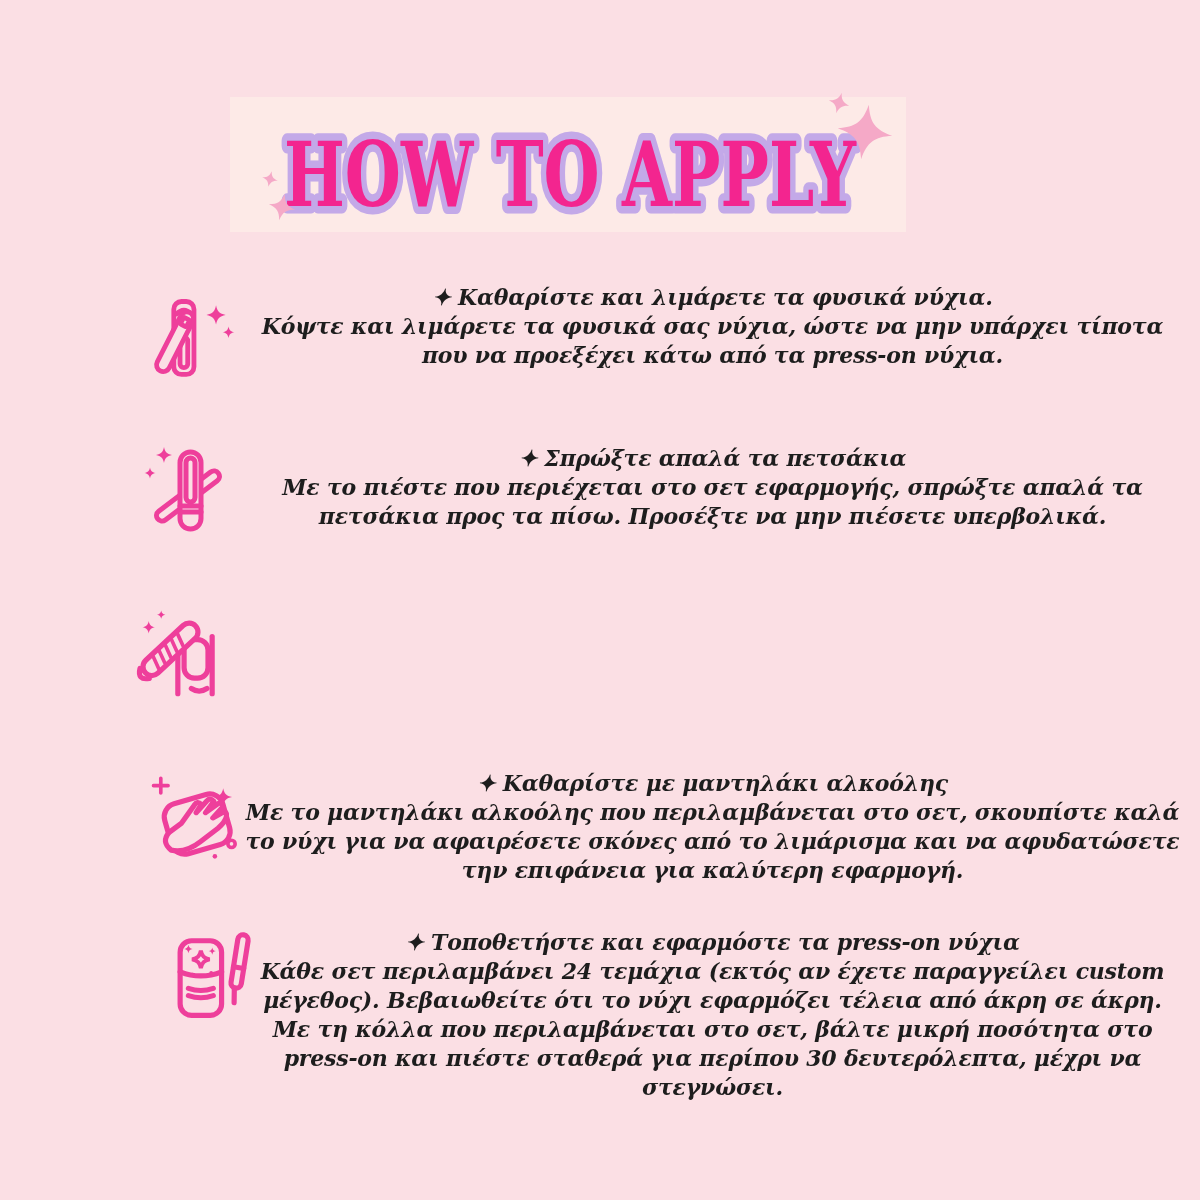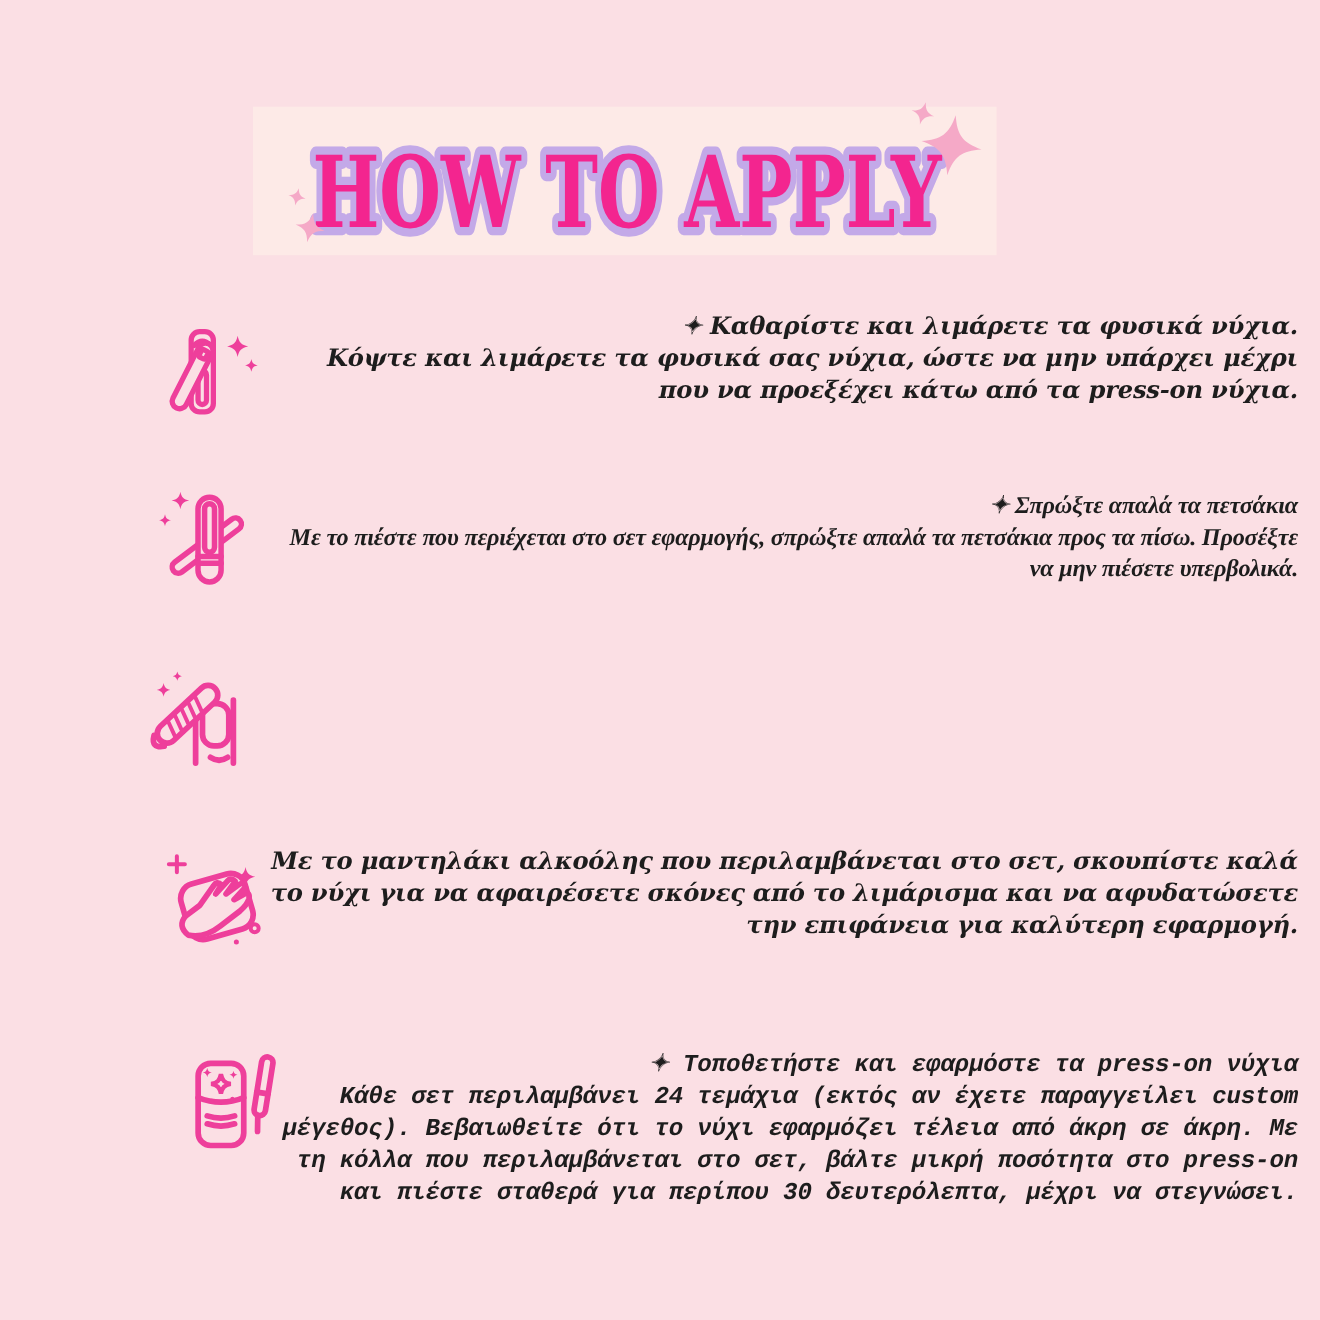--- a/index.html
+++ b/index.html
@@ -13,33 +13,33 @@
   .page{position:absolute;inset:0;background:var(--page-bg);}
   .title-panel{position:absolute;left:230px;top:97px;width:676px;height:135px;background:var(--title-panel);}
   .title-svg{position:absolute;left:255px;top:118px;width:630px;height:100px;overflow:visible;}
   .title-text{font-family:"DejaVu Serif",serif;font-weight:bold;fill:var(--title-fill);
     stroke:var(--title-outline);stroke-width:15;paint-order:stroke;stroke-linejoin:round;}
   .decor{position:absolute;overflow:visible;}
   .decor-spark{fill:var(--sparkle);stroke:none;}
   .spark{fill:var(--icon-stroke);stroke:none;}
   .sparkline{fill:none;stroke:var(--icon-stroke);stroke-width:4.5;}
   .step{position:absolute;left:0;width:1200px;}
-  .step-text{margin-left:245px;width:935px;text-align:right;color:var(--text-color);
+  .step-text{margin-left:245px;width:935px;text-align:center;color:var(--text-color);
     font-style:italic;font-weight:bold;font-size:22px;line-height:29px;letter-spacing:-0.2px;}
   .step-icon{position:absolute;}
   .ic path,.ic rect,.ic line,.ic circle{stroke:var(--icon-stroke);stroke-width:5;fill:none;
     stroke-linecap:round;stroke-linejoin:round;}
   .ic .fillbg{fill:var(--page-bg);}
   .ic .dot{fill:var(--icon-stroke);stroke:none;}
   .ic .thin{stroke-width:3.5;}
   .s1{top:283px;} .s1 .step-icon{left:145px;top:6px;width:96px;height:96px;}
-  .s2{top:444px;font-family:Liberation Serif, serif;} .s2 .step-icon{left:137px;top:-5px;width:100px;height:100px;}
+  .s2{top:444px;} .s2 .step-icon{left:137px;top:-5px;width:100px;height:100px;}
   .s3{top:596px;} .s3 .step-icon{left:130px;top:1px;width:104px;height:104px;}
   .s4{top:769px;} .s4 .step-icon{left:140px;top:0px;width:104px;height:104px;}
-  .s5{top:954px;font-family:Liberation Mono, monospace;} .s5 .step-icon{left:153px;top:-8px;width:104px;height:114px;}
+  .s5{top:928px;} .s5 .step-icon{left:153px;top:-8px;width:104px;height:114px;}
 </style>
 </head>
 <body>
 
 <svg width="0" height="0" style="position:absolute" aria-hidden="true">
   <defs>
     <path id="spk" d="M0 -10 C1.3 -3.6 3.6 -1.3 10 0 C3.6 1.3 1.3 3.6 0 10 C-1.3 3.6 -3.6 1.3 -10 0 C-3.6 -1.3 -1.3 -3.6 0 -10 Z"></path>
   </defs>
 </svg>
 
@@ -68,21 +68,21 @@
       <rect x="36.5" y="50" width="8" height="32" rx="4"></rect>
       <g transform="rotate(27 44 30)">
         <rect class="fillbg" x="37" y="24" width="14" height="68" rx="7"></rect>
         <rect x="40.5" y="31" width="7" height="8" rx="1.5"></rect>
       </g>
       <use href="#spk" class="spark" transform="translate(74 27)"></use>
       <use href="#spk" class="spark" transform="translate(87 45) scale(0.6)"></use>
     </svg>
     <div class="step-text">
       <div>✦ Καθαρίστε και λιμάρετε τα φυσικά νύχια.</div>
-      <div>Κόψτε και λιμάρετε τα φυσικά σας νύχια, ώστε να μην υπάρχει μέχρι που να προεξέχει κάτω από τα press-on νύχια.</div>
+      <div>Κόψτε και λιμάρετε τα φυσικά σας νύχια, ώστε να μην υπάρχει τίποτα που να προεξέχει κάτω από τα press-on νύχια.</div>
     </div>
   </div>
 
   <div class="step s2">
     <svg class="step-icon ic" viewBox="0 0 100 100">
       <rect x="13" y="51.5" width="76" height="11" rx="5.5" transform="rotate(-37 51 57)"></rect>
       <rect class="fillbg" x="43" y="13" width="21" height="77" rx="10.5"></rect>
       <rect x="49" y="19" width="9" height="44" rx="4.5"></rect>
       <line x1="43" y1="67" x2="64" y2="67"></line>
       <line x1="43" y1="73" x2="64" y2="73"></line>
@@ -120,20 +120,21 @@
   <div class="step s4">
     <svg class="step-icon ic" viewBox="0 0 100 100">
       <rect class="fillbg" x="26" y="28" width="58" height="50" rx="13" transform="rotate(-16 55 53)"></rect>
       <path class="fillbg" d="M30 78 Q20 70 28 61 L40 52 L52 35 Q55 30 59 34 L54 42 L64 31 Q67 27 71 31 L63 42 L74 34 Q78 31 80 36 L70 47 L79 42 Q84 40 83 46 Q82 51 75 57 L58 70 Q44 81 30 78 Z"></path>
       <path class="thin" d="M20 9 L20 23 M13 16 L27 16"></path>
       <use href="#spk" class="spark" transform="translate(80 27) scale(0.85)"></use>
       <circle class="thin" cx="88" cy="72" r="3.5"></circle>
       <circle class="dot" cx="72" cy="84" r="2.2"></circle>
     </svg>
     <div class="step-text">
+      <div>✦ Καθαρίστε με μαντηλάκι αλκοόλης</div>
       <div>Με το μαντηλάκι αλκοόλης που περιλαμβάνεται στο σετ, σκουπίστε καλά το νύχι για να αφαιρέσετε σκόνες από το λιμάρισμα και να αφυδατώσετε την επιφάνεια για καλύτερη εφαρμογή.</div>
     </div>
   </div>
 
   <div class="step s5">
     <svg class="step-icon ic" viewBox="0 0 100 110">
       <rect x="26" y="20" width="40" height="72" rx="11"></rect>
       <path d="M26 50 Q46 58 66 50"></path>
       <path d="M34 66 Q46 70 58 66"></path>
       <path d="M34 73 Q46 77 58 73"></path>

